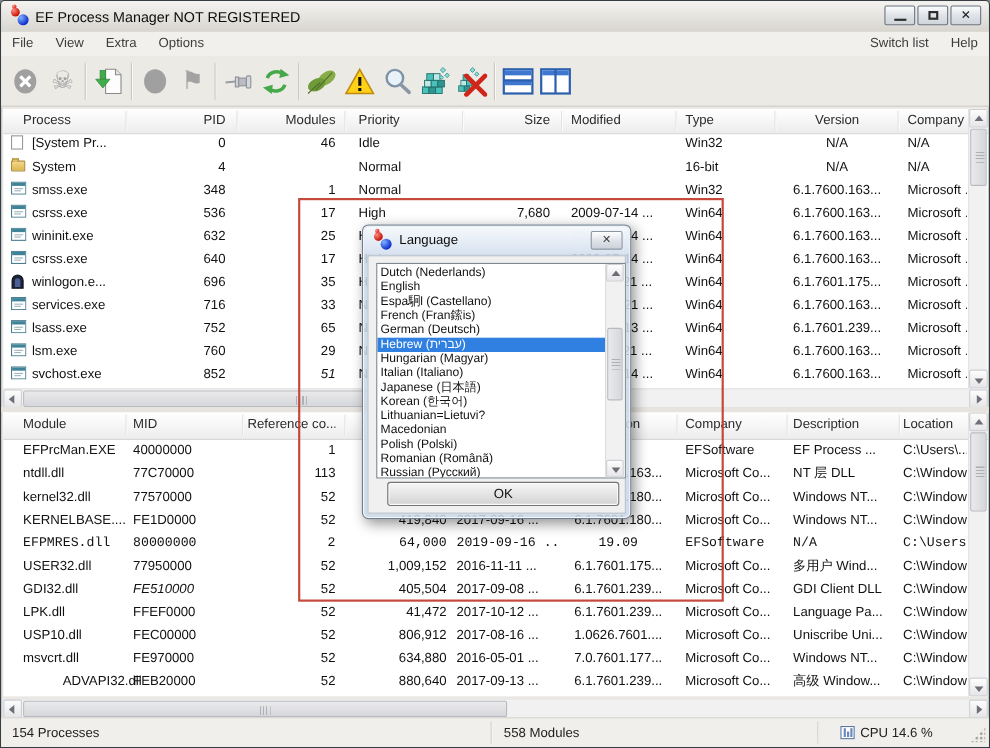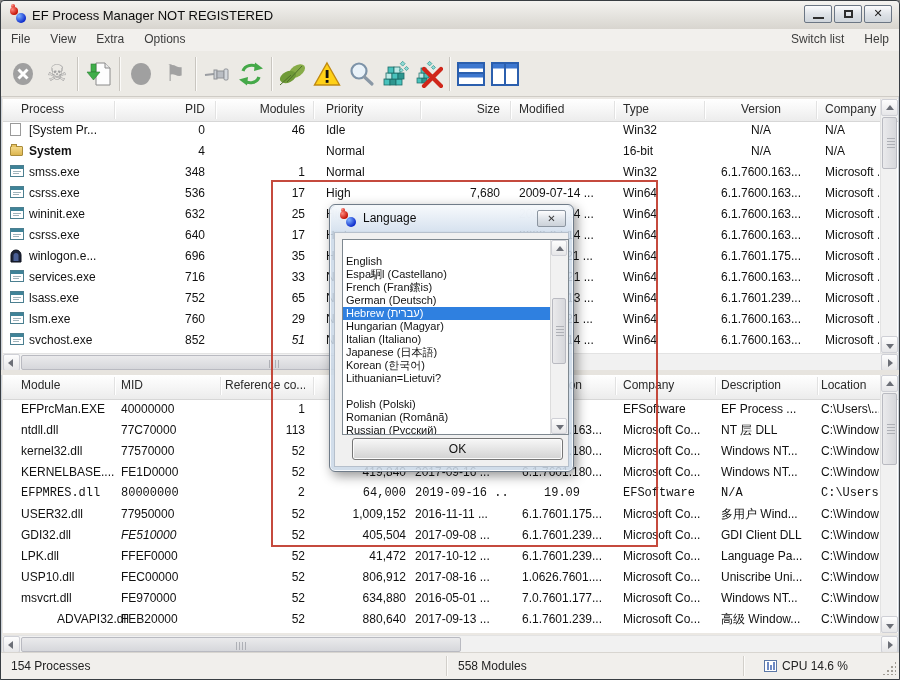--- a/index.html
+++ b/index.html
@@ -287,21 +287,21 @@
           <div class="cell ar" style="left: 410px; width: 87px;"></div>
           <div class="cell al" style="left: 516px; width: 94px;"></div>
           <div class="cell al" style="left: 620px; width: 78px;">Win32</div>
           <div class="cell ac" style="left: 702px; width: 112px;">N/A</div>
           <div class="cell al" style="left: 822px; width: 54px;">N/A</div>
         </div>
         <div class="trow" style="top: 42px;">
           <span class="picon">
             <span class="ic-folder" style="display:block"></span>
           </span>
-          <div class="cell al" style="left: 26px; width: 174px; font-weight: bold;">System</div>
+          <div class="cell al" style="left: 26px; width: 174px;">System</div>
           <div class="cell ar" style="left: 120px; width: 82px;">4</div>
           <div class="cell ar" style="left: 230px; width: 72px;"></div>
           <div class="cell al" style="left: 323px; width: 89px;">Normal</div>
           <div class="cell ar" style="left: 410px; width: 87px;"></div>
           <div class="cell al" style="left: 516px; width: 94px;"></div>
           <div class="cell al" style="left: 620px; width: 78px;">16-bit</div>
           <div class="cell ac" style="left: 702px; width: 112px;">N/A</div>
           <div class="cell al" style="left: 822px; width: 54px;">N/A</div>
         </div>
         <div class="trow" style="top: 63px;">
@@ -673,30 +673,32 @@
           <span class="dot-r"></span>
           <span class="ball-r"></span>
           <span class="ball-b"></span>
         </div>
       <span class="dlg-title-text">Language</span>
       <div class="dlg-close"><span>✕</span></div>
     </div>
     <div class="dlg-body">
       <div class="lb">
         <div class="lb-items" id="lb-items">
+            <div class="lb-item" style="top: 2px;">Dutch (Nederlands)</div>
             <div class="lb-item" style="top: 15px;">English</div>
             <div class="lb-item" style="top: 28px;">Espa駉l (Castellano)</div>
             <div class="lb-item" style="top: 41px;">French (Fran鎍is)</div>
             <div class="lb-item" style="top: 54px;">German (Deutsch)</div>
             <div class="lb-item sel" style="background: rgb(47, 128, 224); top: 67px;">Hebrew (עברית)</div>
             <div class="lb-item" style="top: 80px;">Hungarian (Magyar)</div>
             <div class="lb-item" style="top: 93px;">Italian (Italiano)</div>
             <div class="lb-item" style="top: 106px;">Japanese (日本語)</div>
             <div class="lb-item" style="top: 119px;">Korean (한국어)</div>
             <div class="lb-item" style="top: 132px;">Lithuanian=Lietuvi?</div>
+            <div class="lb-item" style="top: 145px;">Macedonian</div>
             <div class="lb-item" style="top: 158px;">Polish (Polski)</div>
             <div class="lb-item" style="top: 171px;">Romanian (Românã)</div>
             <div class="lb-item" style="top: 184px;">Russian (Русский)</div>
           </div>
         <div class="lb-sb">
           <div class="sb-btn" style="left:0;top:0;width:16px;height:16px;">
               <span class="arr up" style="left:3.5px;top:4.5px;"></span>
             </div>
           <div class="sb-thumb" style="left:1px;top:58px;width:14px;height:66px;">
               <span class="grip-v" style="left:3px;"></span>

